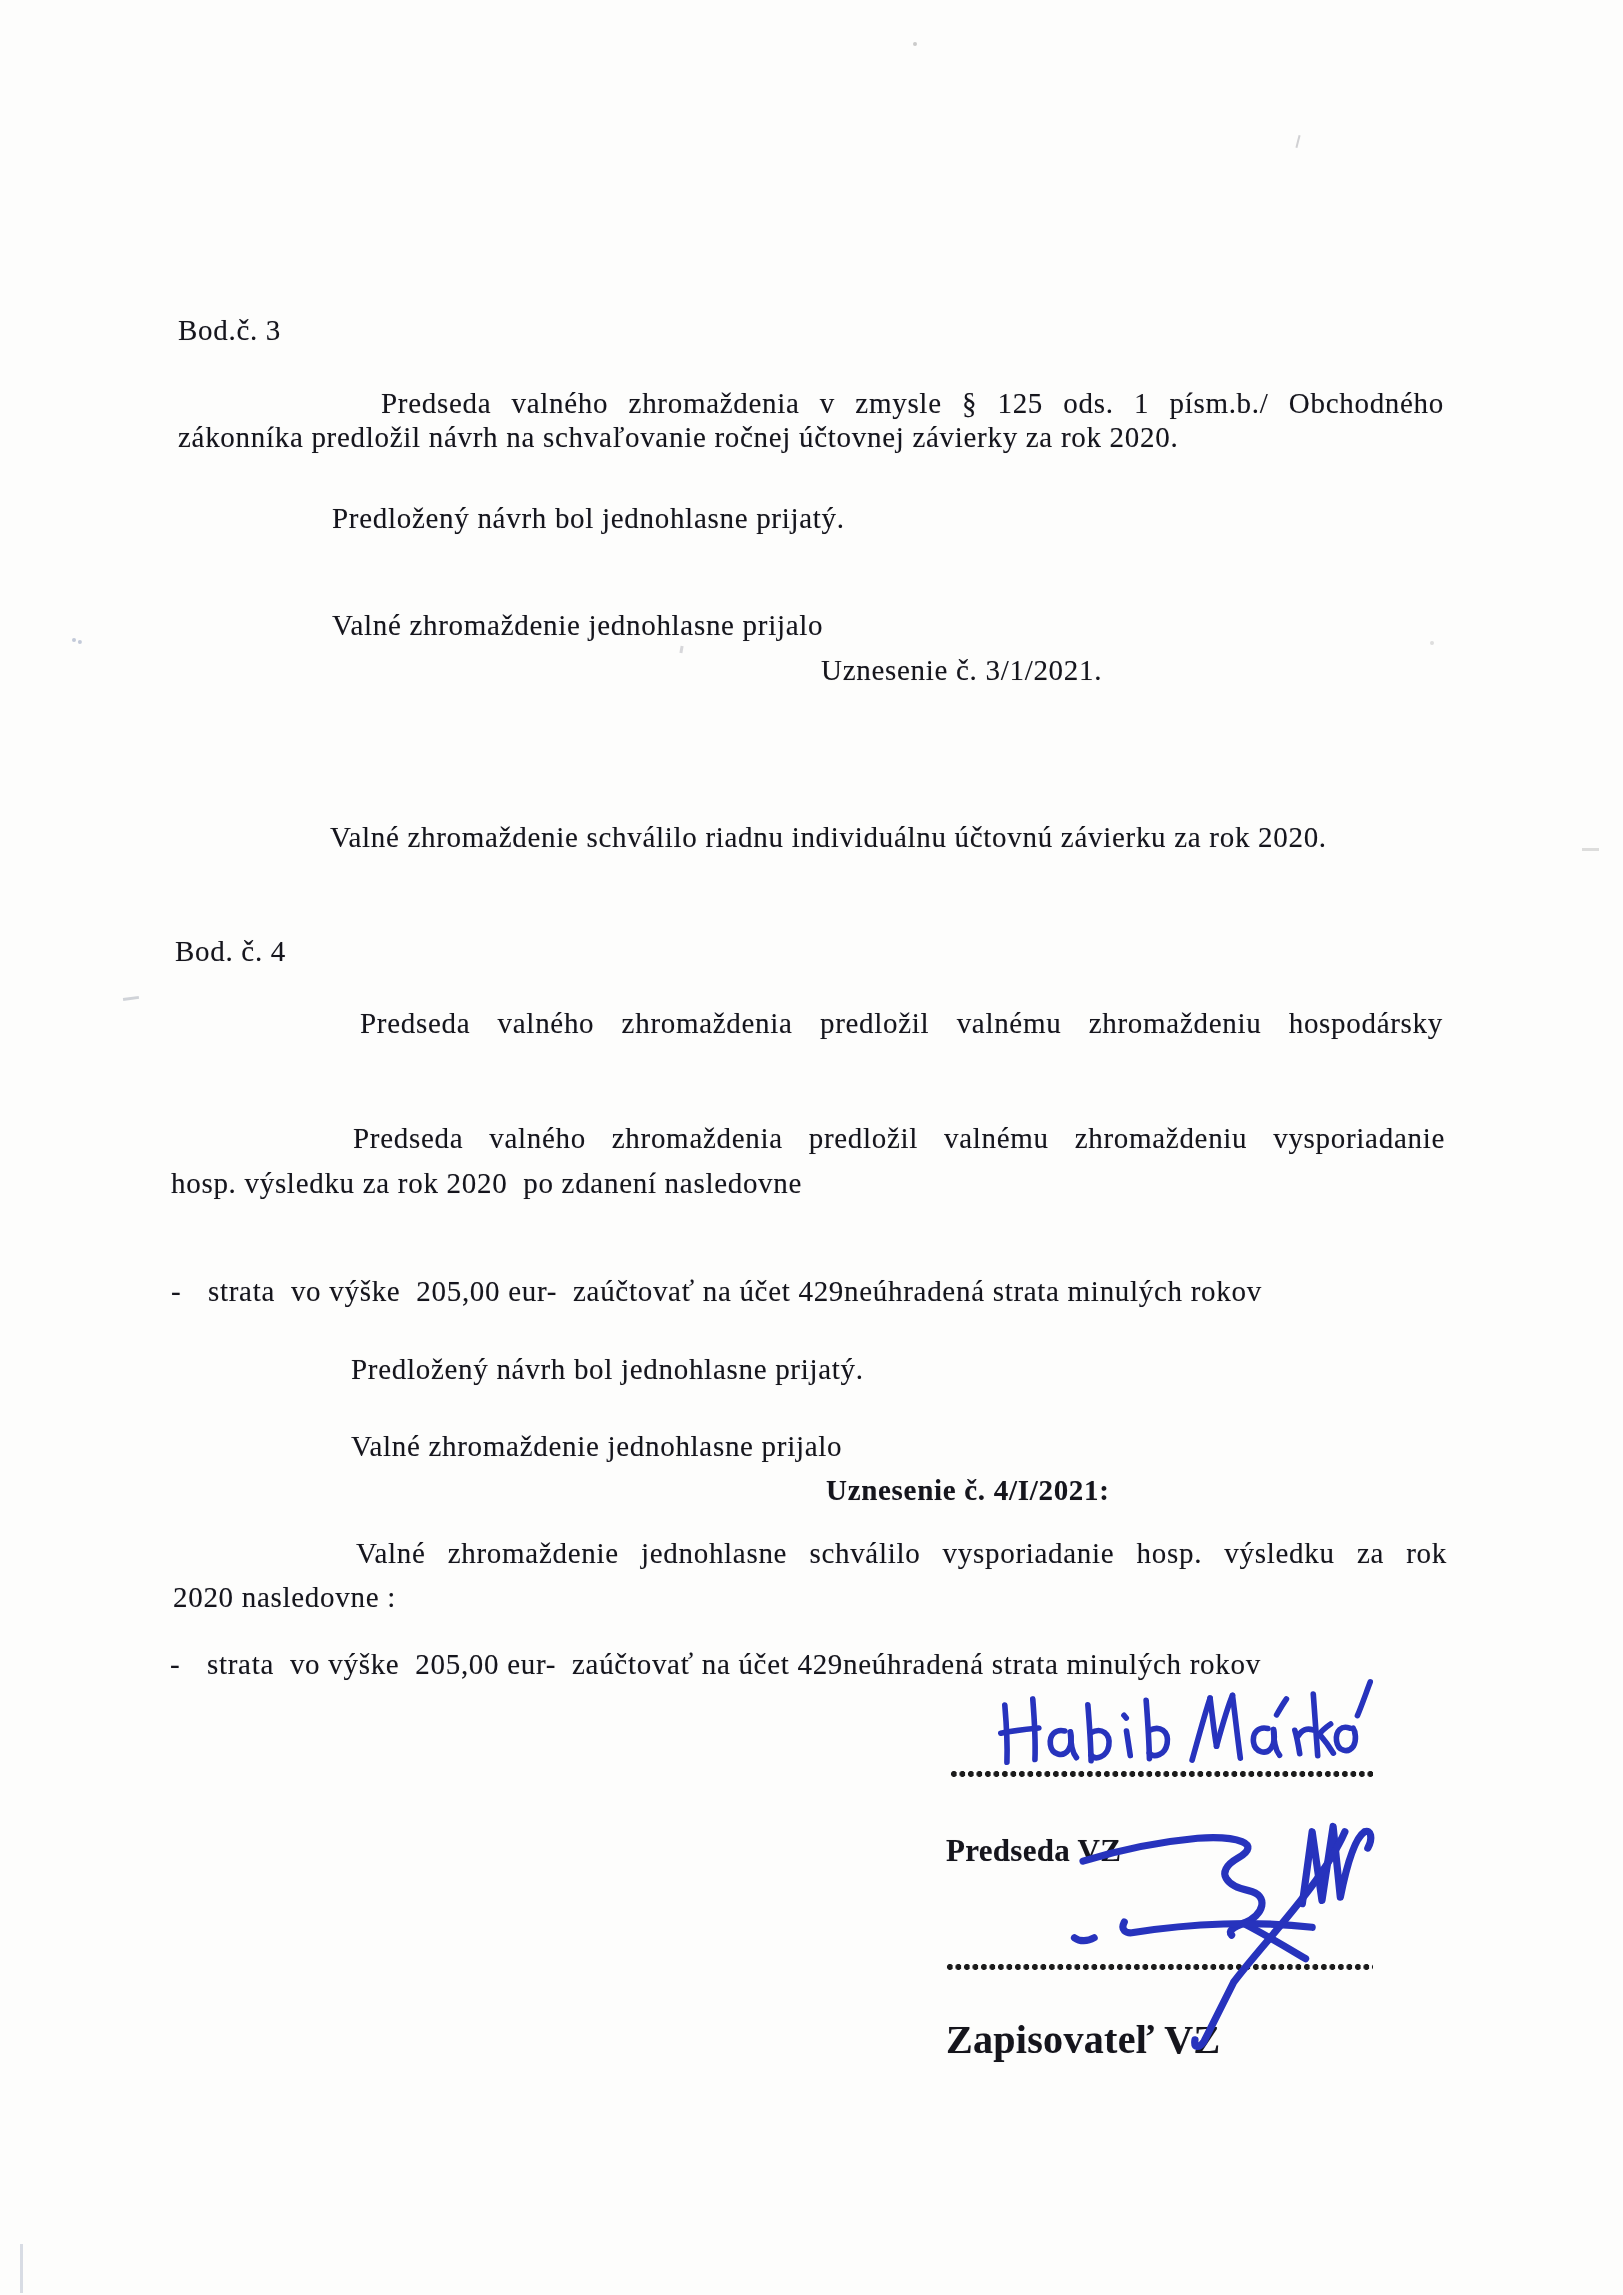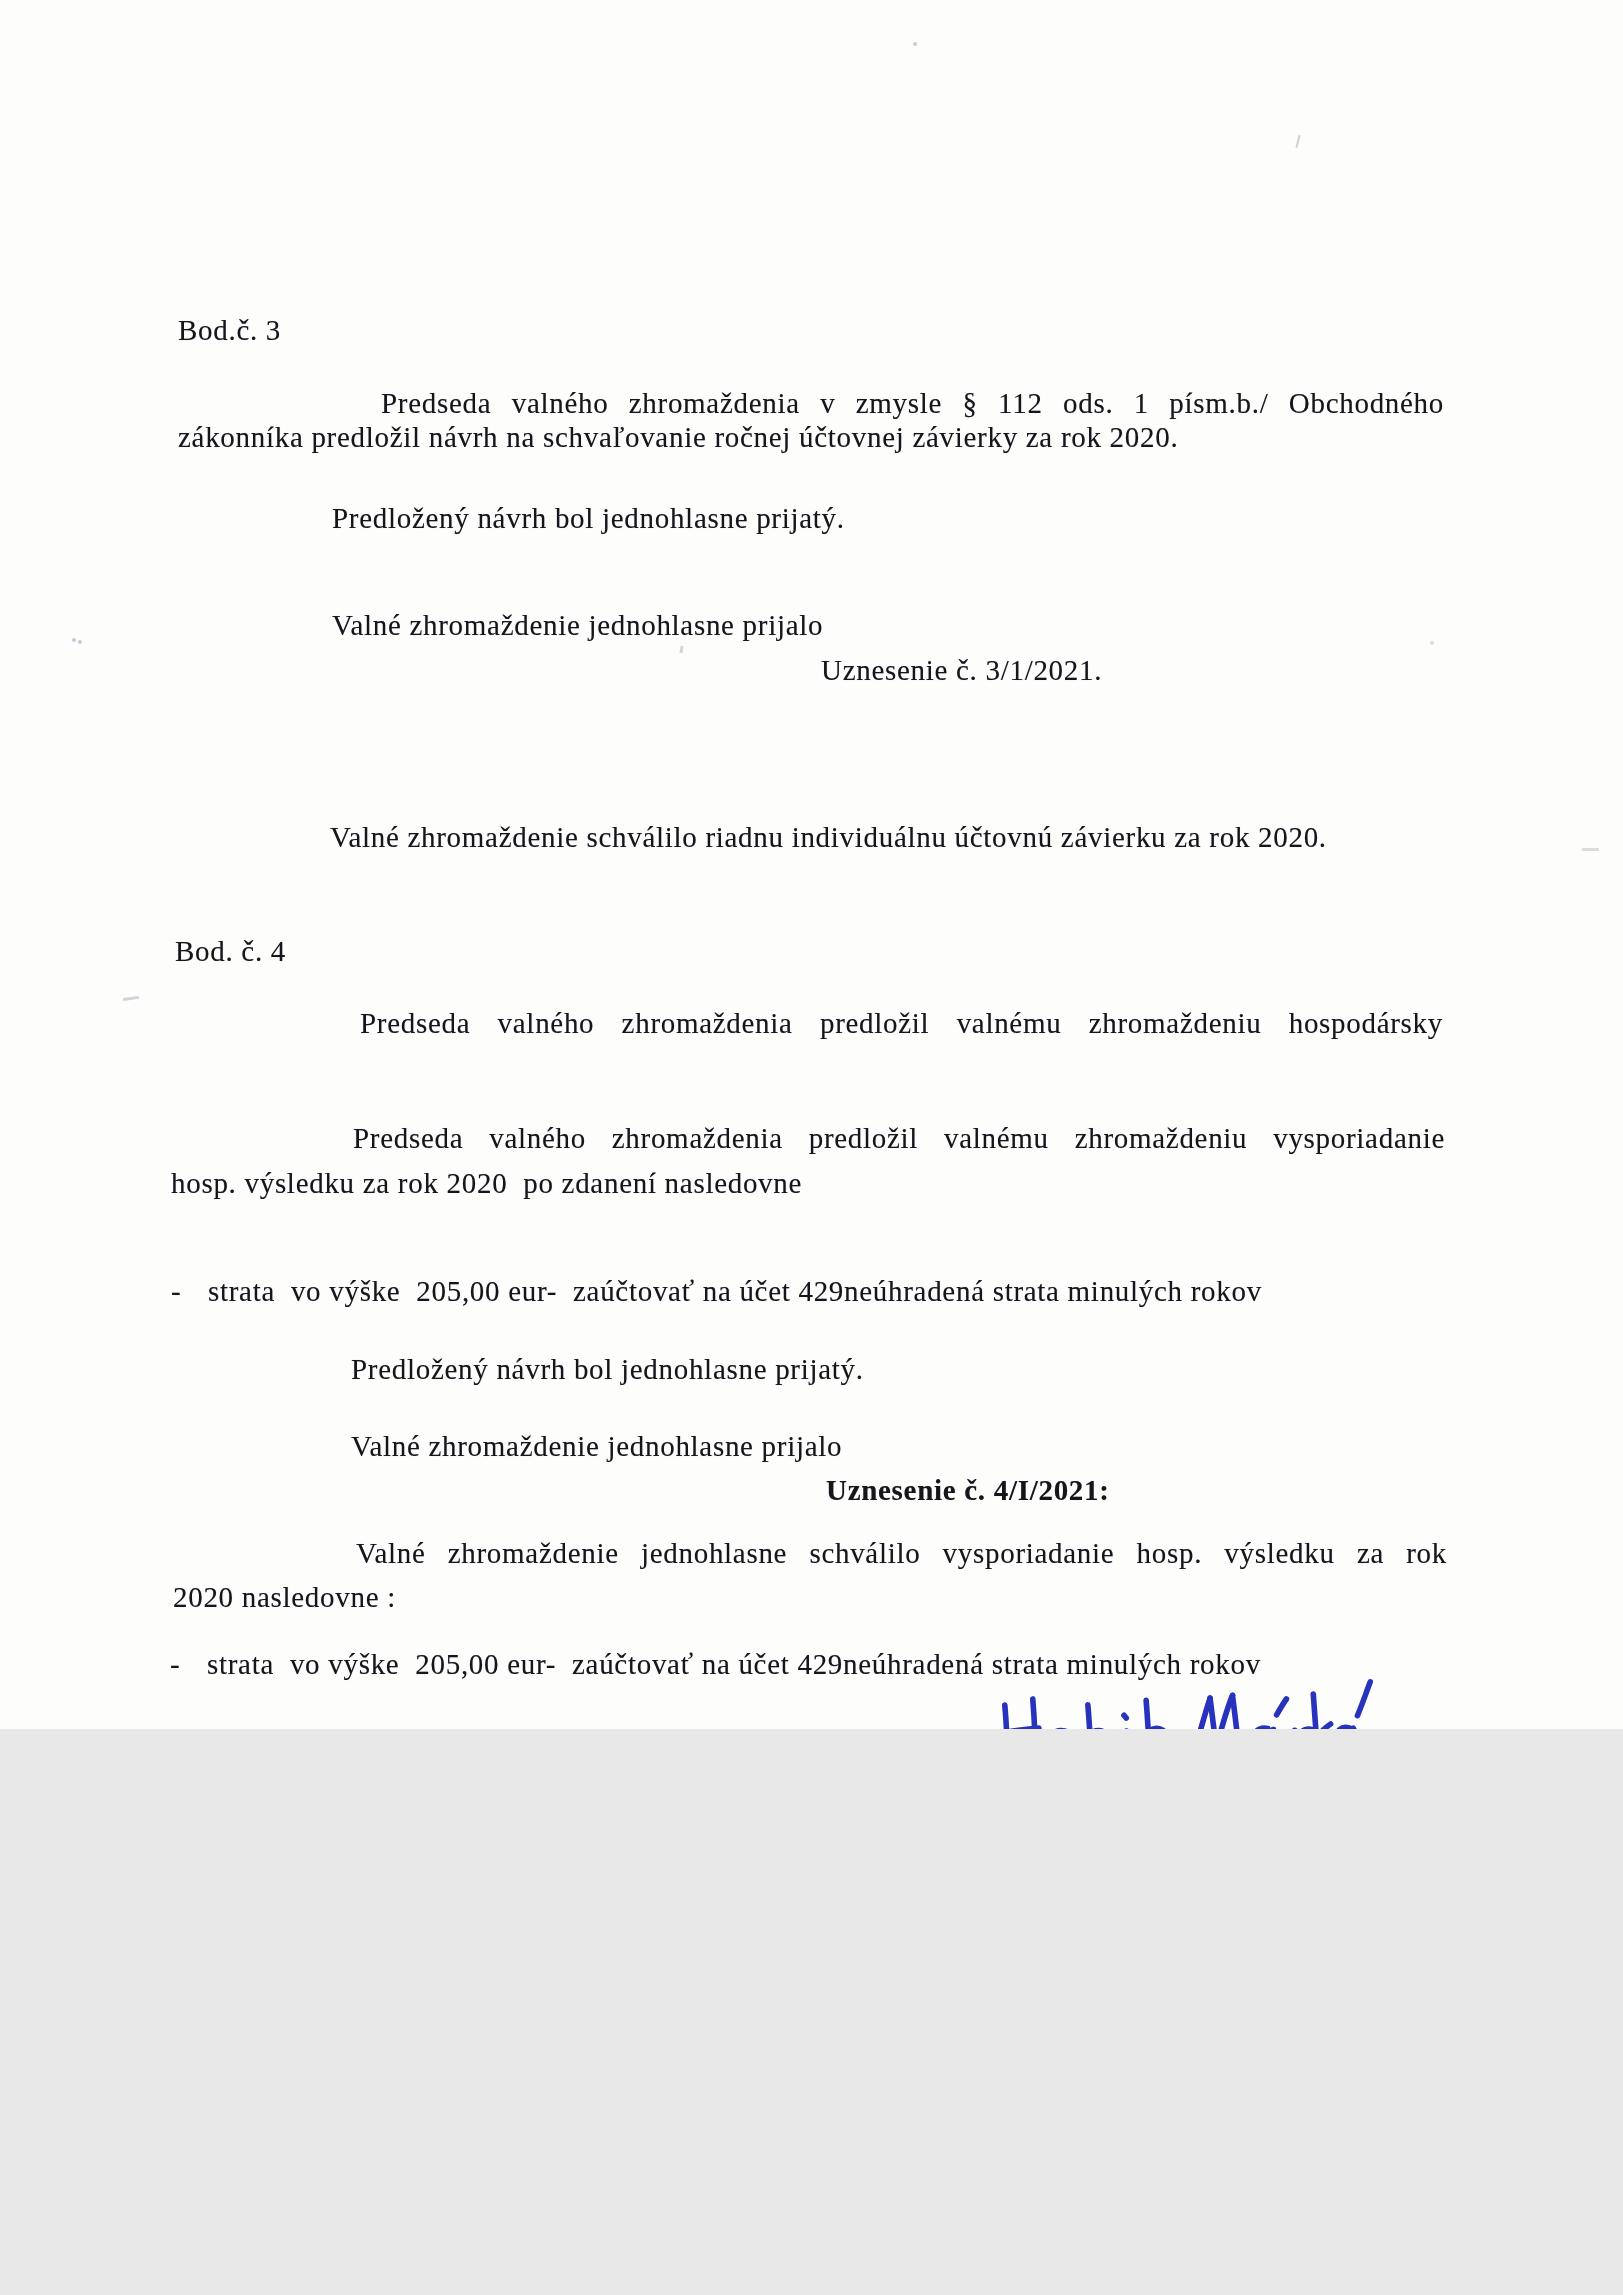--- a/index.html
+++ b/index.html
@@ -1,18 +1,18 @@
 <!DOCTYPE html>
 <html style="font-size:10.5px"><head>
 <meta charset="utf-8">
 <style>
   html,body{margin:0;padding:0;background:#e8e8e8;}
   .page{
     position:relative;
-    width:1623px;height:1729px;
+    width:1623px;height:2295px;
     margin:0 auto;
     background:#fdfdfc;
     overflow:hidden;
     font-family:"Liberation Serif","DejaVu Serif",serif;
     color:#15151c;
   }
   .t{
     position:absolute;
     font-size:29px;
     line-height:1.18;
@@ -38,21 +38,21 @@
   .sig-svg{position:absolute;}
   .artifact{position:absolute;pointer-events:none;}
 </style>
 </head>
 <body>
 
 <div class="page">
 
   <div class="t" style="left:178px;top:313px;">Bod.č. 3</div>
 
-  <div class="t jst" style="left:381px;top:386px;width:1063px;">Predseda valného zhromaždenia v zmysle § 112 ods. 1 písm.b./ Obchodného</div>
+  <div class="t jst" style="left:381px;top:386px;width:1063px;">Predseda valného zhromaždenia v zmysle § 125 ods. 1 písm.b./ Obchodného</div>
   <div class="t" style="left:178px;top:420px;">zákonníka predložil návrh na schvaľovanie ročnej účtovnej závierky za rok 2020.</div>
 
   <div class="t" style="left:332px;top:501px;">Predložený návrh bol jednohlasne prijatý.</div>
 
   <div class="t" style="left:332px;top:608px;">Valné zhromaždenie jednohlasne prijalo</div>
   <div class="t" style="left:821px;top:653px;">Uznesenie č. 3/1/2021.</div>
 
   <div class="t" style="left:330px;top:820px;text-align:center;">Valné zhromaždenie schválilo riadnu individuálnu účtovnú závierku za rok 2020.</div>
 
   <div class="t" style="left:175px;top:934px;">Bod. č. 4</div>

